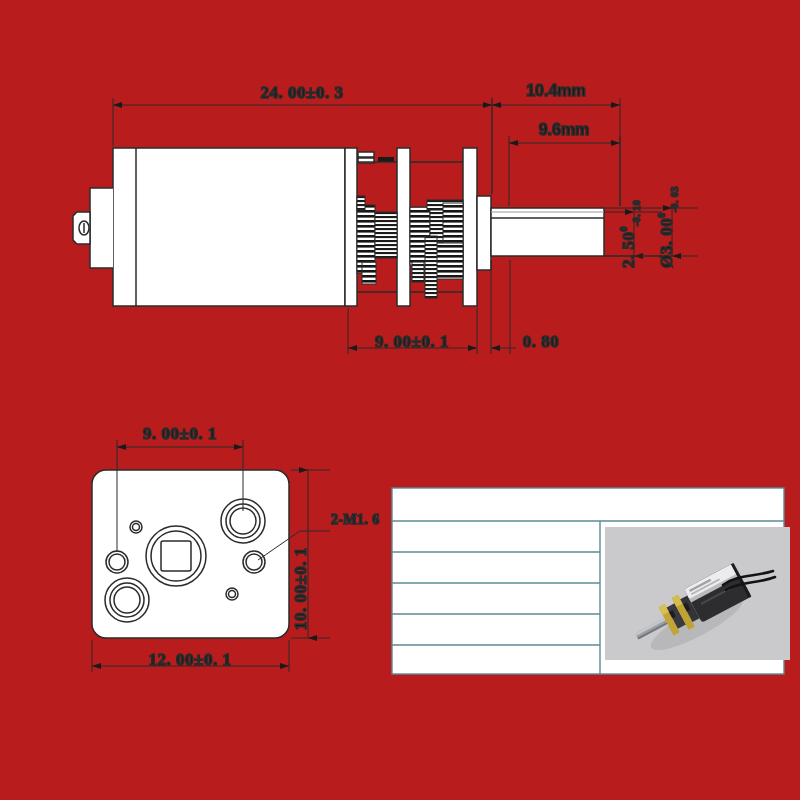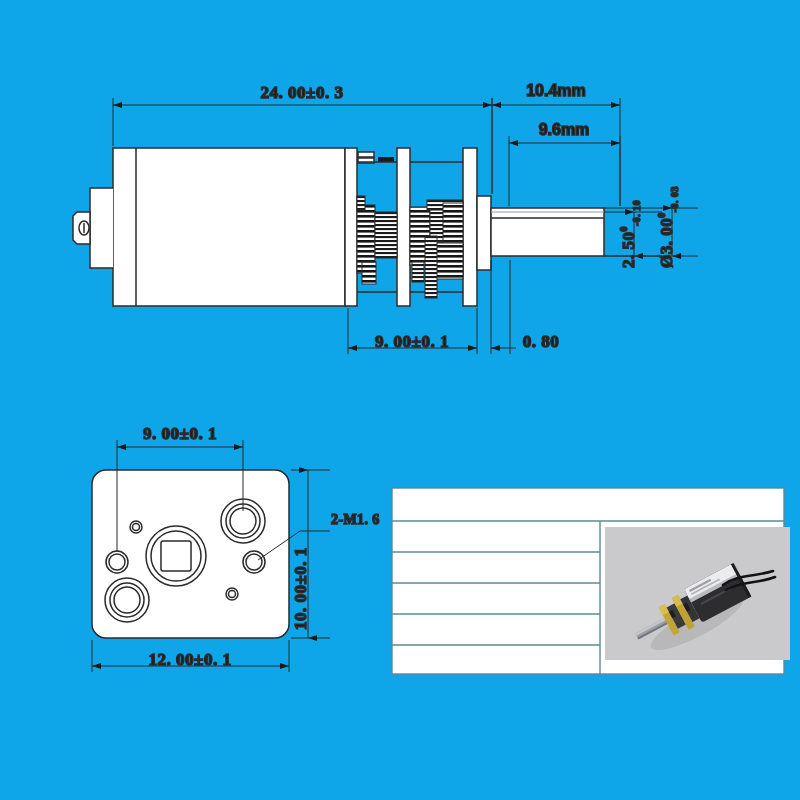--- a/index.html
+++ b/index.html
@@ -7,21 +7,21 @@
   html, body {
     margin: 0; padding: 0;
     width: 800px; height: 800px;
     background: #ffffff;
     font-family: "Liberation Serif", "DejaVu Serif", serif;
     overflow: hidden;
   }
   #sheet {
     position: relative;
     width: 800px; height: 800px;
-    background: #0ea5e9;
+    background: #b91c1c;
   }
   svg.drawing {
     position: absolute;
     left: 0; top: 0;
     width: 800px; height: 800px;
     display: block;
   }
   
   .dimtext {
     font-family: "Liberation Serif", "DejaVu Serif", serif;

